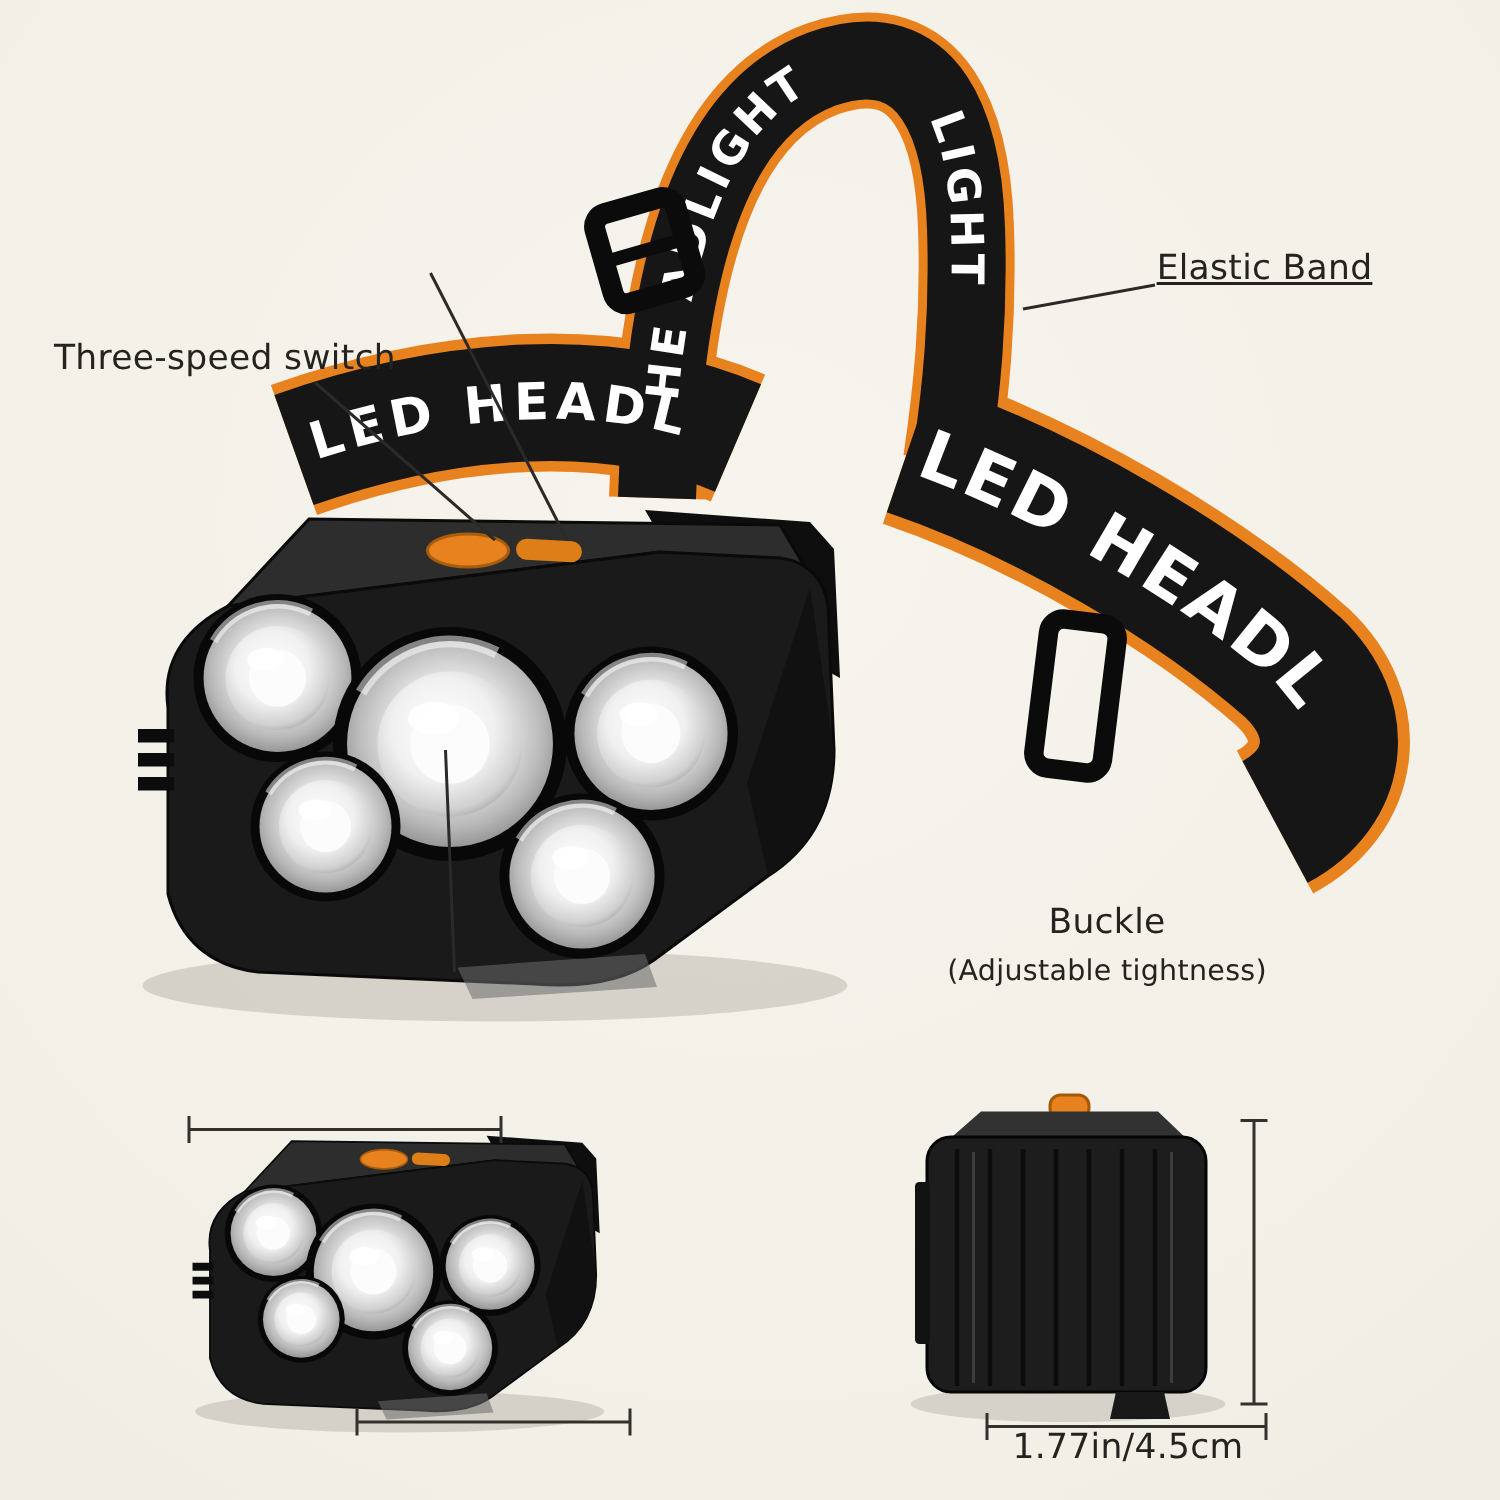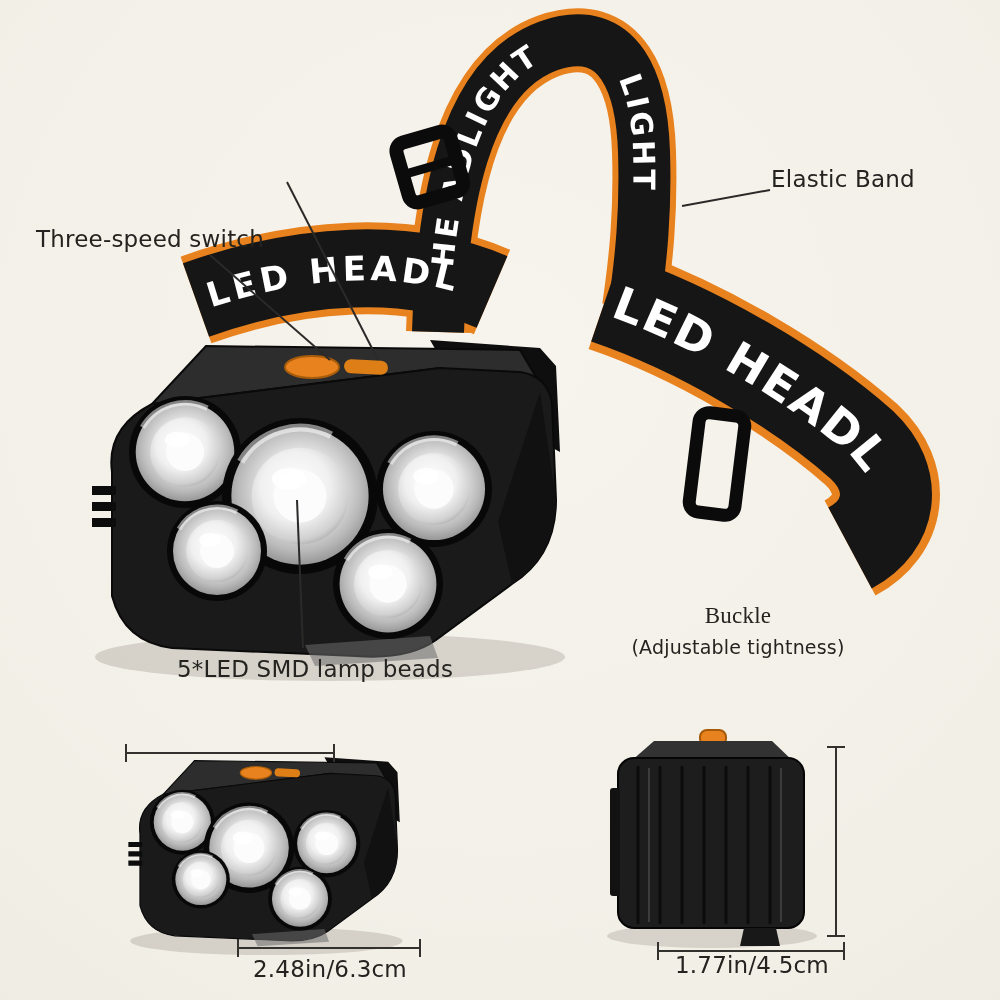--- a/index.html
+++ b/index.html
@@ -161,21 +161,19 @@
         <path d="M827 747 h18 M827 936 h18"></path>
       </g>
       <g>
         <line x1="658" y1="951" x2="844" y2="951"></line>
         <path d="M658 942 v18 M844 942 v18"></path>
       </g>
     </g>
   </svg>
 
   <div class="label" style="left:150px;top:226px;">Three-speed switch</div>
-  <div class="label" style="left:843px;top:166px;">Elastic Band</div>
-  <div class="label" style="left:315px;top:656px;">5*LED SMD lamp beads</div>
-  <div class="label" style="left:738px;top:602px;font-family:Liberation Serif, serif;">Buckle</div>
+  <div class="label" style="left:843px;top:166px;text-decoration:underline;">Elastic Band</div>
+  <div class="label" style="left:738px;top:602px;">Buckle</div>
   <div class="label small" style="left:738px;top:636px;">(Adjustable tightness)</div>
 
-  <div class="label" style="left:330px;top:956px;">2.48in/6.3cm</div>
   <div class="label" style="left:752px;top:952px;">1.77in/4.5cm</div>
 
 </div>
 
 </body></html>

